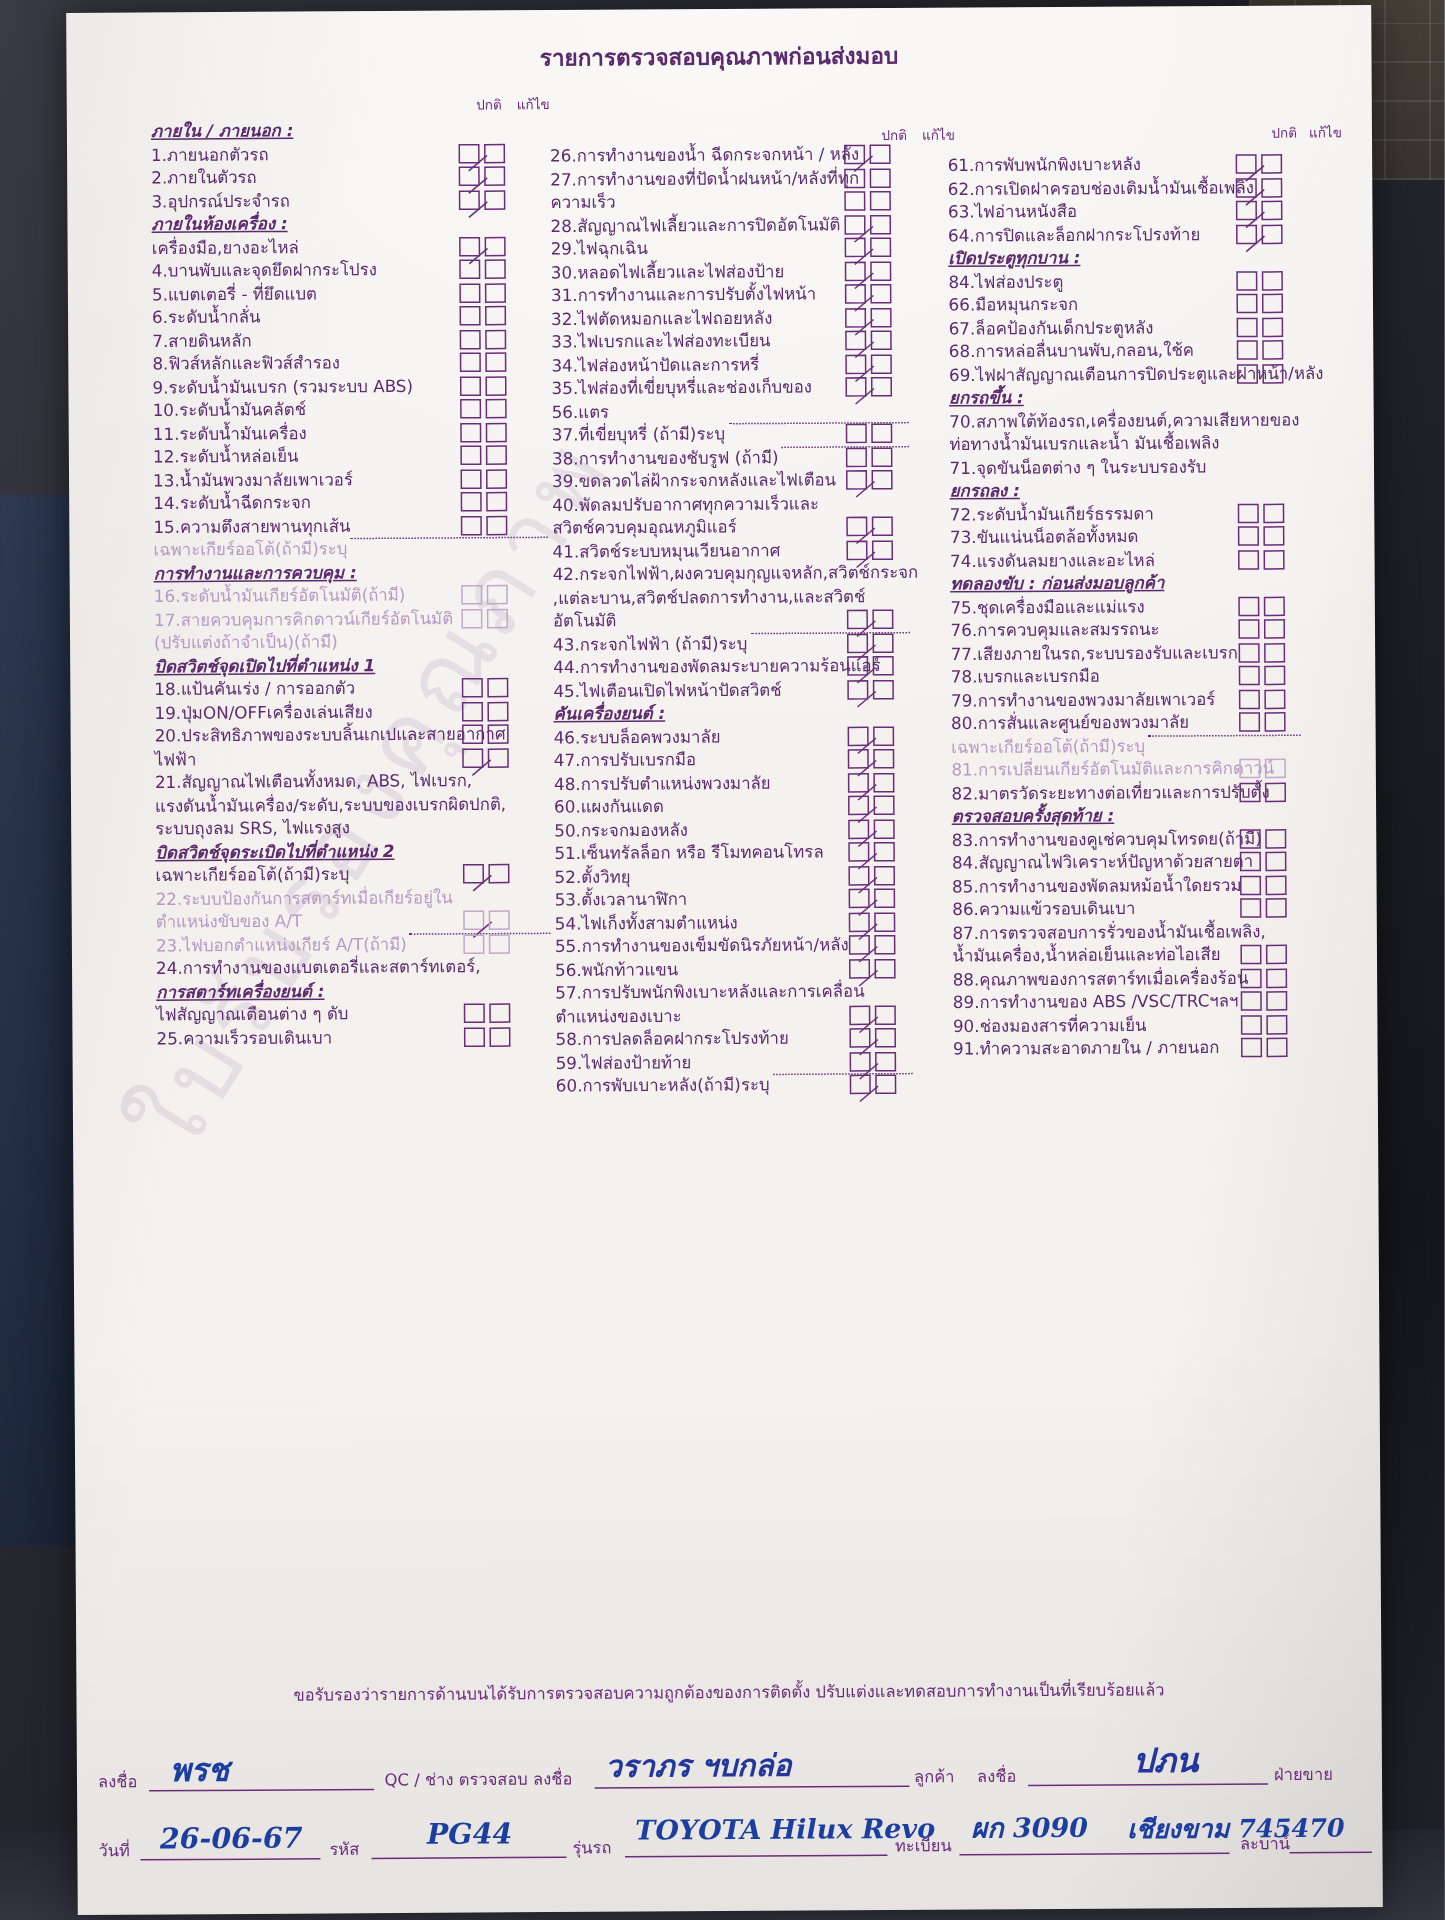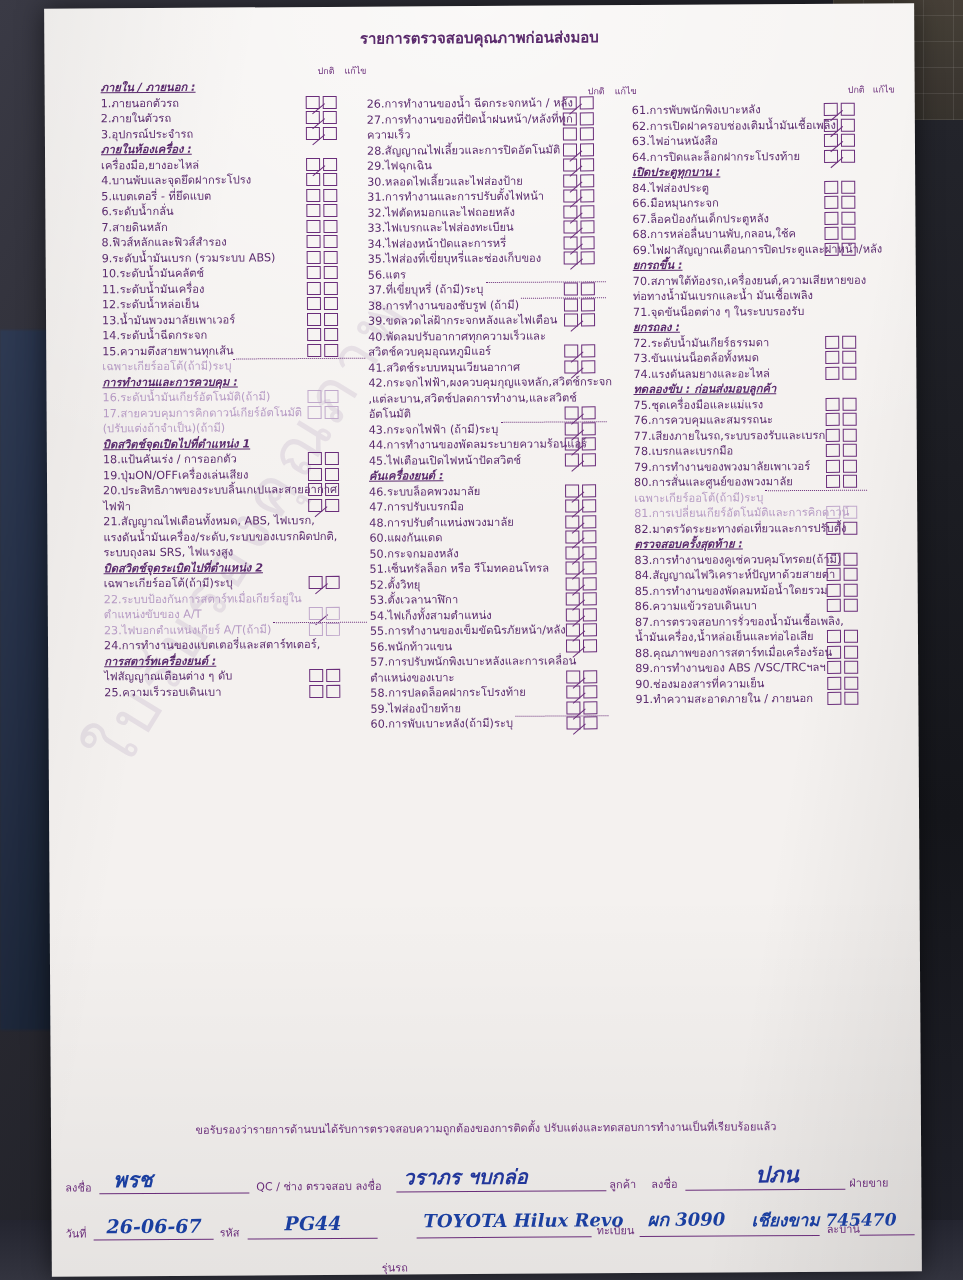--- a/index.html
+++ b/index.html
@@ -887,21 +887,21 @@
     <div class="footer-line" style="left:345px; top:1185px; width:210px;"></div>
     <div class="ft" style="left:558px; top:1172px;">ลูกค้า</div>
     <div class="ft" style="left:600px; top:1172px;">ลงชื่อ</div>
     <div class="footer-line" style="left:634px; top:1185px; width:160px;"></div>
     <div class="ft" style="left:798px; top:1172px;">ฝ่ายขาย</div>
 
     <div class="ft" style="left:14px; top:1218px;">วันที่</div>
     <div class="footer-line" style="left:42px; top:1231px; width:120px;"></div>
     <div class="ft" style="left:168px; top:1218px;">รหัส</div>
     <div class="footer-line" style="left:196px; top:1231px; width:130px;"></div>
-    <div class="ft" style="left:330px; top:1218px;margin-top:36px;">รุ่นรถ</div>
+    <div class="ft" style="left:330px; top:1218px;">รุ่นรถ</div>
     <div class="footer-line" style="left:365px; top:1231px; width:175px;"></div>
     <div class="ft" style="left:545px; top:1218px;">ทะเบียน</div>
     <div class="footer-line" style="left:588px; top:1231px; width:180px;"></div>
     <div class="ft" style="left:775px; top:1218px;">ละบาน์</div>
     <div class="footer-line" style="left:808px; top:1231px; width:55px;"></div>
 
     <div class="hw" style="left:62px; top:1158px; font-size:21px;">พรช</div>
     <div class="hw blue2" style="left:352px; top:1158px; font-size:20px;">วราภร ฯบกล่อ</div>
     <div class="hw blue2" style="left:672px; top:1155px; font-size:22px;margin-left:32px;">ปภน</div>
     <div class="hw" style="left:55px; top:1205px; font-size:19px;">26-06-67</div>

